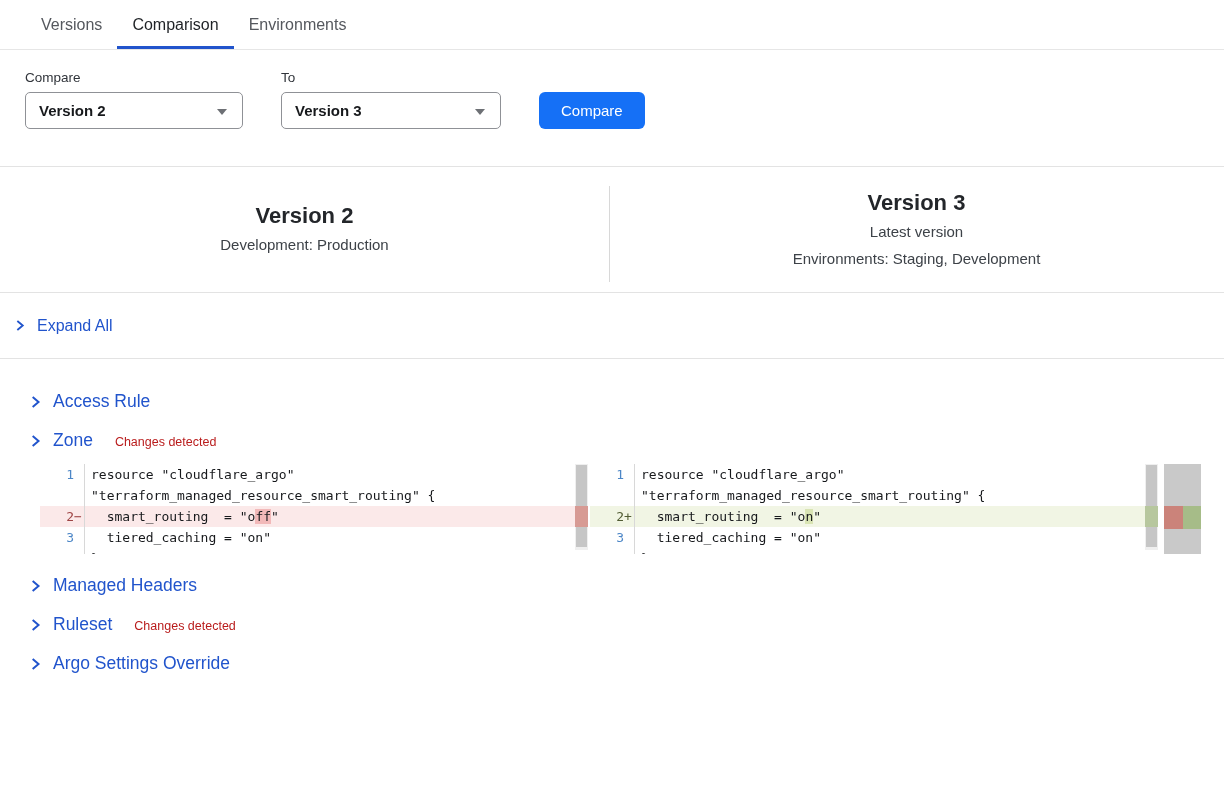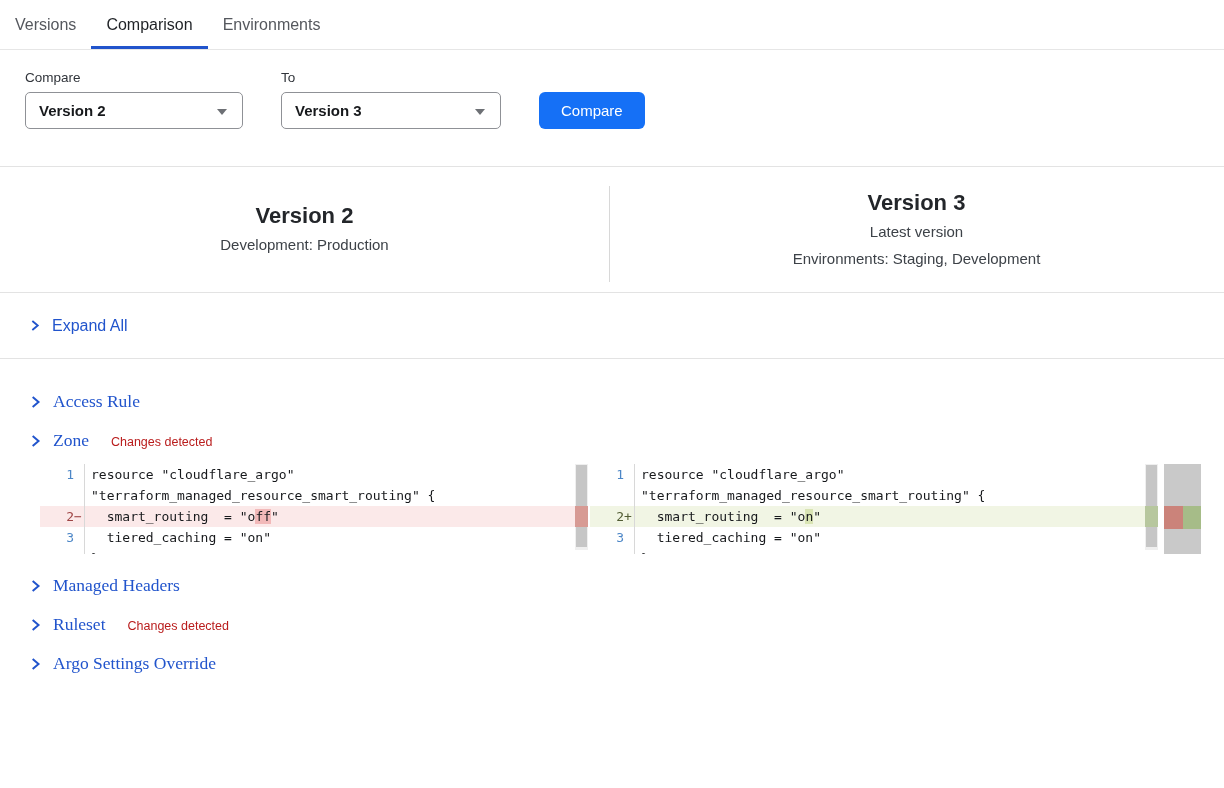--- a/index.html
+++ b/index.html
@@ -1,20 +1,20 @@
 <!DOCTYPE html>
 <html><head>
 <meta charset="utf-8">
 <style>
   * { margin:0; padding:0; box-sizing:border-box; }
   html,body { width:1224px; height:788px; background:#ffffff;
               font-family:"Liberation Sans", sans-serif; color:#1f2328; overflow:hidden; }
 
   
-  .tabbar { display:flex; align-items:flex-end; border-bottom:1px solid #e6e6e6; }
+  .tabbar { display:flex; align-items:flex-end; padding-left:26px; border-bottom:1px solid #e6e6e6; }
   .tab { padding:16px 15px 12px; font-size:16px; color:#55585e; cursor:pointer;
          border-bottom:3px solid transparent; }
   .tab.active { color:#1f2226; border-bottom-color:#2154cc; font-weight:500; }
 
   
   .controls { display:flex; align-items:flex-end; padding:20px 8px 0 25px; }
   .field { margin-right:38px; }
   .field-label { display:block; font-size:13.5px; color:#30343a; margin-bottom:7px; }
   .select { position:relative; width:218px; height:37px; border:1px solid #8f9196; border-radius:5px;
             display:flex; align-items:center; padding:0 34px 0 13px; cursor:pointer; background:#fff; }
@@ -29,28 +29,28 @@
   .vheaders { position:relative; display:flex; margin-top:37px; height:127px;
               border-top:1px solid #e3e3e3; border-bottom:1px solid #e3e3e3; }
   .vcol { display:flex; flex-direction:column; justify-content:center; align-items:center; }
   .vcol.left { width:609px; }
   .vcol.right { flex:1; }
   .vdivider { position:absolute; left:609px; top:19px; bottom:10px; width:1px; background:#d8d8d8; }
   .vtitle { font-size:22px; font-weight:600; color:#23262a; line-height:30px; }
   .vsub { font-size:15px; color:#3d4248; line-height:27px; }
 
   
-  .expand-row { display:flex; align-items:center; height:66px; padding-left:28px;
+  .expand-row { display:flex; align-items:center; height:66px; padding-left:13px;
                 border-bottom:1px solid #e3e3e3; color:#2154cc; cursor:pointer; }
   .expand-row .sec-label { font-size:16px; margin-left:11px; }
 
   
   .sections { margin-top:23px; }
   .sec-row { display:flex; align-items:center; padding:9px 0 9px 28px; color:#2154cc; cursor:pointer; }
-  .sec-title { font-size:17.5px; margin-left:11px;font-family:Liberation Serif, serif; }
+  .sec-title { font-size:17.5px; margin-left:11px; }
   .sec-badge { font-size:12.5px; color:#b91c1c; margin-left:22px; margin-top:3px; }
   .chev { flex:0 0 auto; display:block; }
 
   
   .diff { display:flex; align-items:flex-start; margin:4px 0 12px 40px; height:90px; overflow:hidden;
           font-family:"DejaVu Sans Mono", monospace; font-size:13px; line-height:21px; color:#17191c; }
   .pane { position:relative; overflow:hidden; height:100%; }
   .pane.left  { width:548px; }
   .pane.right { width:568px; margin-left:2px; }
   .crow { display:flex; }

